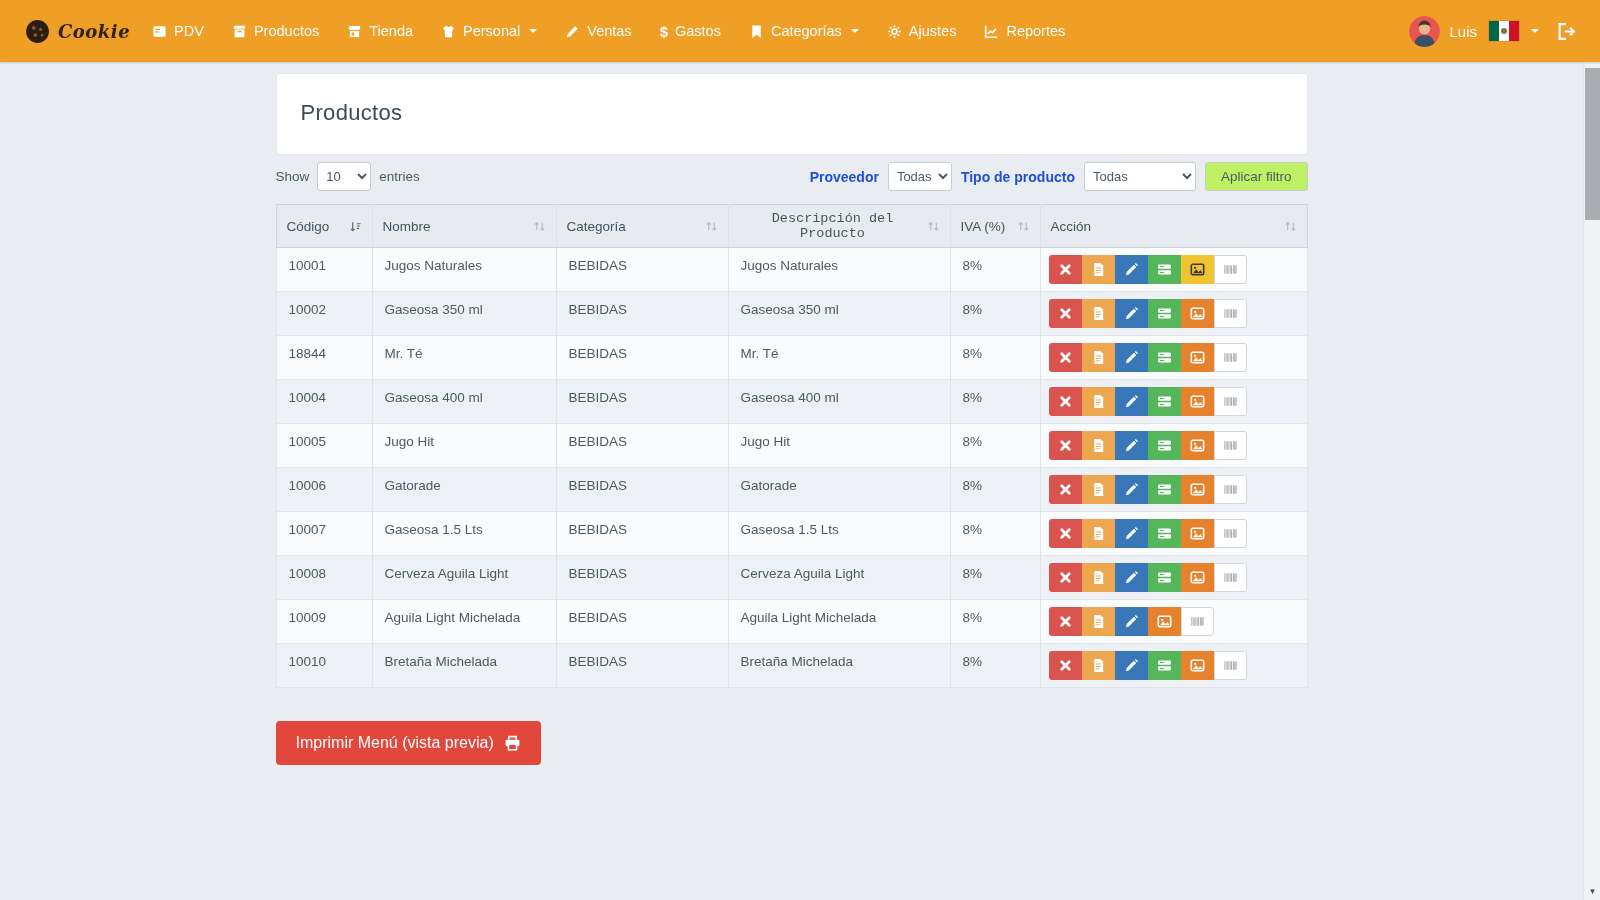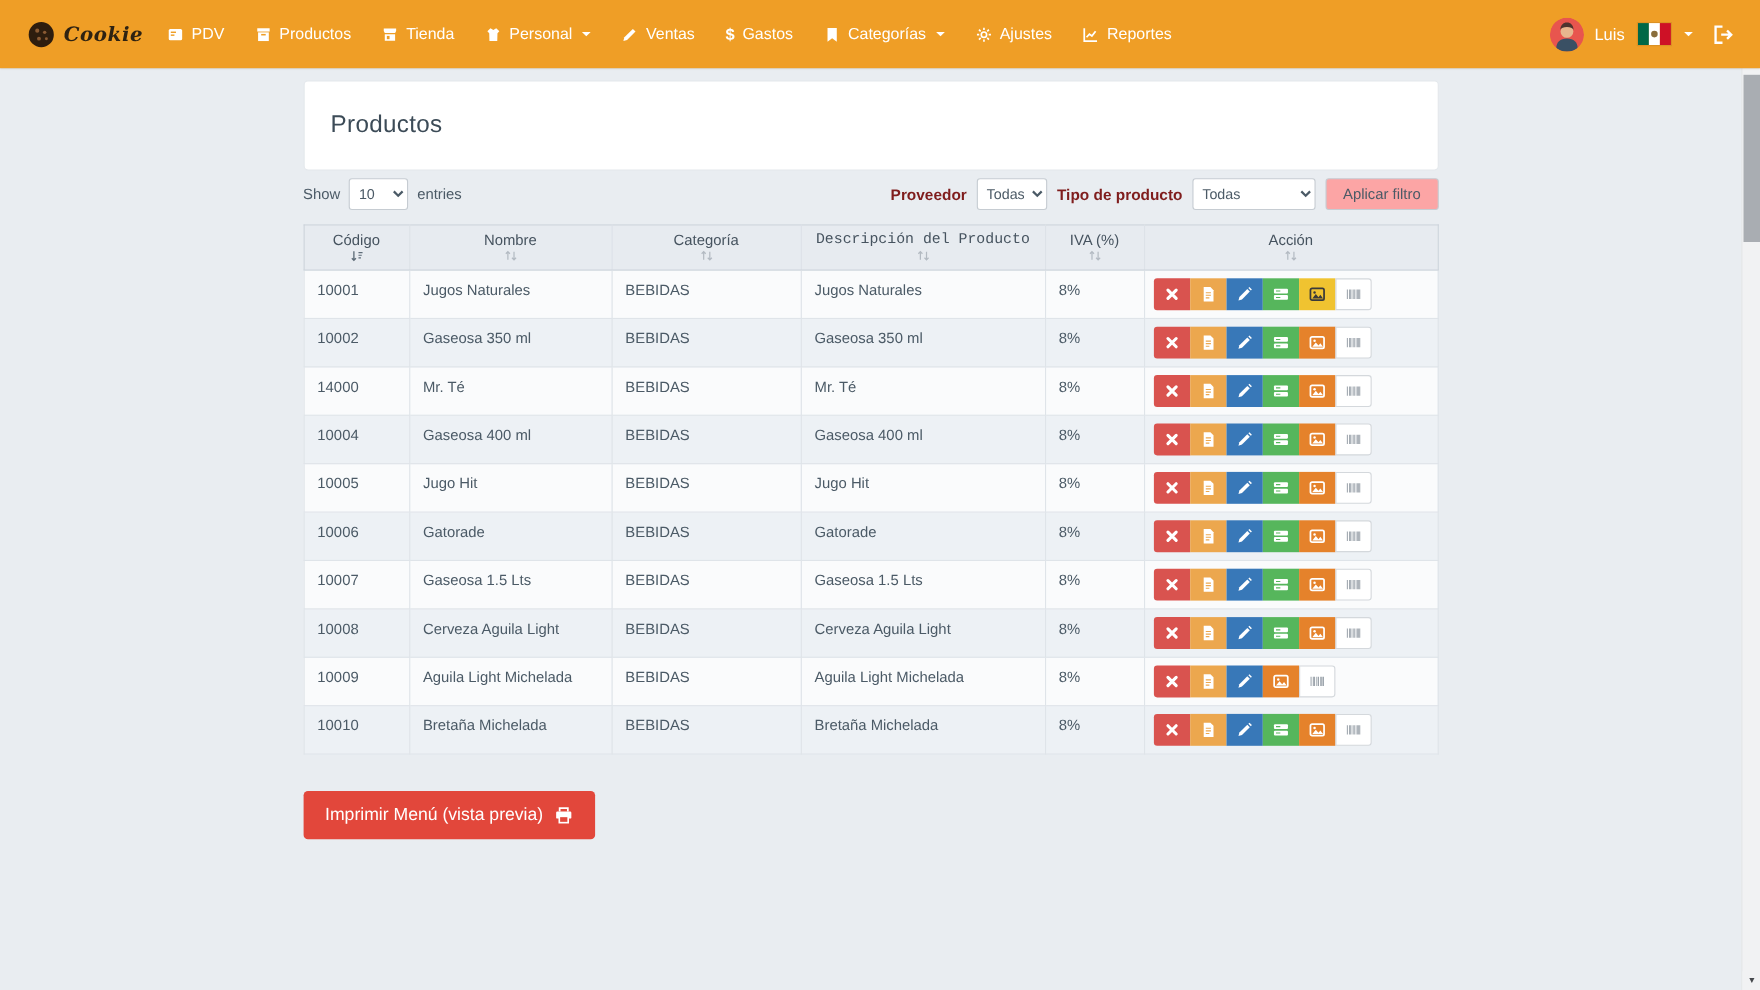--- a/index.html
+++ b/index.html
@@ -44,41 +44,41 @@
   .card { background: #fff; border: 1px solid #e4e8ec; border-radius: 4px; padding: 26px 24px 28px; }
   .page-title { font-size: 22px; font-weight: 400; color: #3c4b57; letter-spacing: .3px; }
   .controls-row { margin-top: 7px; display: flex; justify-content: space-between; align-items: flex-end; font-size: 13.5px; }
   .length-control { display: flex; align-items: center; gap: 8px; }
   select {
     height: 29px; border: 1px solid #c6ccd2; border-radius: 3px; background: #fff;
     color: #4b5a66; font-size: 13px; font-family: "Liberation Sans", sans-serif; padding: 0 4px;
   }
   .sel-length { width: 54px; }
   .filters { display: flex; align-items: center; gap: 9px; }
-  .filters label { font-weight: bold; color: #7f1d1d; font-size: 14px; }
+  .filters label { font-weight: bold; color: #1d4ed8; font-size: 14px; }
   .sel-provider { width: 64px; }
   .sel-type { width: 112px; }
   .btn-light {
-    background: #fca5a5; border: 1px solid #c6ccd2; border-radius: 3px; color: #4b5a66;
+    background: #bef264; border: 1px solid #c6ccd2; border-radius: 3px; color: #4b5a66;
     font-size: 13.5px; padding: 6px 15px; cursor: pointer; font-family: "Liberation Sans", sans-serif;
   }
   .search-row { margin-top: 17px; display: flex; justify-content: flex-end; align-items: center; gap: 8px; font-size: 13.5px; }
   .search-row input {
     width: 152px; height: 30px; border: 1px solid #c6ccd2; border-radius: 3px;
     padding: 0 8px; font-size: 13px; font-family: "Liberation Sans", sans-serif; color: #4b5a66; background: #fff;
   }
   
   table { margin-top: 13px; width: 100%; border-collapse: collapse; font-size: 13.5px; color: #4b5a66; table-layout: fixed; }
   thead th {
     background: #e7ebf0; border: 1px solid #cdd4db; border-left: 1px solid #dde2e8; border-right: 1px solid #dde2e8;
     padding: 6px 10px; font-weight: 400; color: #46535f; height: 29px; cursor: pointer;
   }
   thead th:first-child { border-left: 1px solid #cdd4db; }
   thead th:last-child { border-right: 1px solid #cdd4db; }
-  .thwrap { display: flex; justify-content: space-between; align-items: center; flex-direction: column; }
+  .thwrap { display: flex; justify-content: space-between; align-items: center; }
   .sorti { width: 13px; height: 13px; }
   .sort { color: #b3bac2; display: inline-flex; }
   .sort.active { color: #5d6b77; }
   th:nth-child(1) { width: 96px; } th:nth-child(2) { width: 184px; }
   th:nth-child(3) { width: 172px; } th:nth-child(4) { width: 222px; font-family: Liberation Mono, monospace; }
   th:nth-child(5) { width: 90px; } th:nth-child(6) { width: auto; }
   tbody td { border: 1px solid #dfe4e9; padding: 10px 12px; height: 44px; vertical-align: top; }
   tbody tr:nth-child(odd) { background: #fafbfc; }
   tbody tr:nth-child(even) { background: #edf1f5; }
   .tdact { vertical-align: middle; padding: 6px 8px; }
@@ -476,21 +476,21 @@
                 <button class="abtn b-bar">
                   <span style="display:inline-flex">
                     <svg viewBox="0 0 16 16">
                       <path d="M2 3.5v9M4.2 3.5v9M5.4 3.5v9M7.6 3.5v9M9.2 3.5v9M11.4 3.5v9M12.6 3.5v9M14 3.5v9" stroke="currentColor" stroke-width="1"></path>
                     </svg>
                   </span>
                 </button>
               </div></td>
           </tr>
           <tr>
-            <td>14000</td>
+            <td>18844</td>
             <td>Mr. Té</td>
             <td>BEBIDAS</td>
             <td>Mr. Té</td>
             <td>8%</td>
             <td class="tdact"><div class="btn-group">
                 <button class="abtn b-red">
                   <span style="display:inline-flex">
                     <svg viewBox="0 0 16 16">
                       <path d="M4 4l8 8M12 4l-8 8" stroke="currentColor" stroke-width="3" stroke-linecap="round"></path>
                     </svg>

